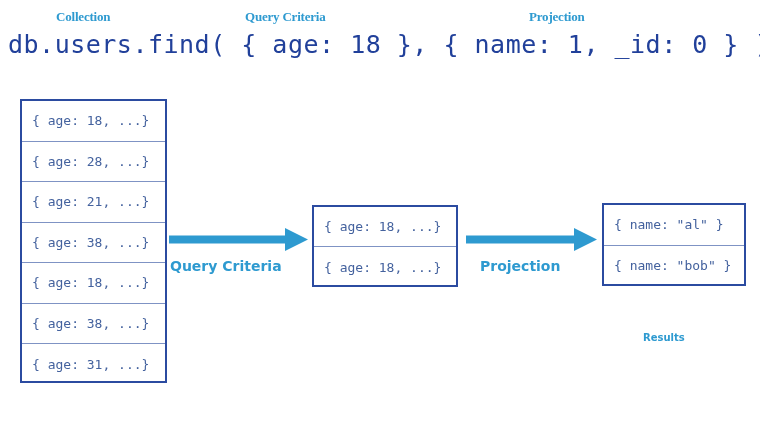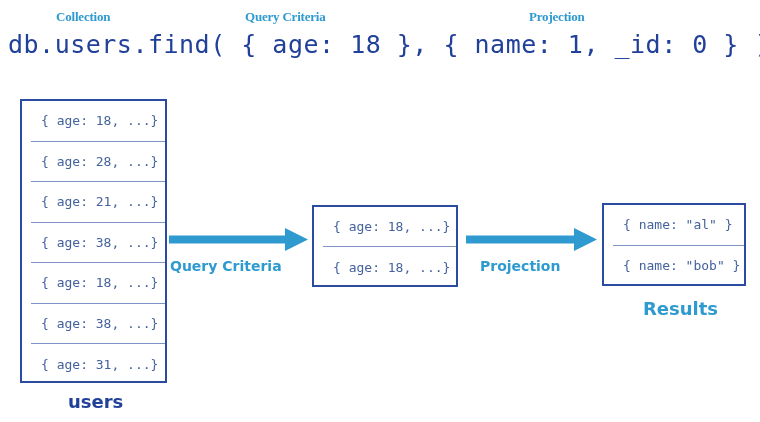--- a/index.html
+++ b/index.html
@@ -51,40 +51,40 @@
   .doc-row {
     box-sizing: border-box;
     display: flex;
     align-items: center;
     padding-left: 10px;
     color: #44629e;
     font-family: "DejaVu Sans Mono", monospace;
     font-size: 13px;
     white-space: pre;
     border-bottom: 1px solid #7f93c4;
-    margin-left: 9px;
   }
   .doc-row:last-child { border-bottom: none; }
 
   #group-users   { left: 20px;  top: 99px;  width: 147px; height: 284px; }
   #group-users .doc-row { height: 40.5px; }
 
   #group-matched { left: 312px; top: 205px; width: 146px; height: 82px; }
   #group-matched .doc-row { height: 40px; }
 
   #group-results { left: 602px; top: 203px; width: 144px; height: 83px; }
   #group-results .doc-row { height: 40.5px; }
 
   
   .caption {
     position: absolute;
     font-family: "DejaVu Sans", sans-serif;
     font-weight: bold;
-    font-size: 18px;
+    font-size: 10px;
     white-space: nowrap;
+    margin-top: 34px;
   }
   #caption-users {
     left: 68px; top: 391px;
     color: #21409a;
   }
   #caption-results {
     left: 643px; top: 298px;
     color: #2e9ad0;
   }
 

